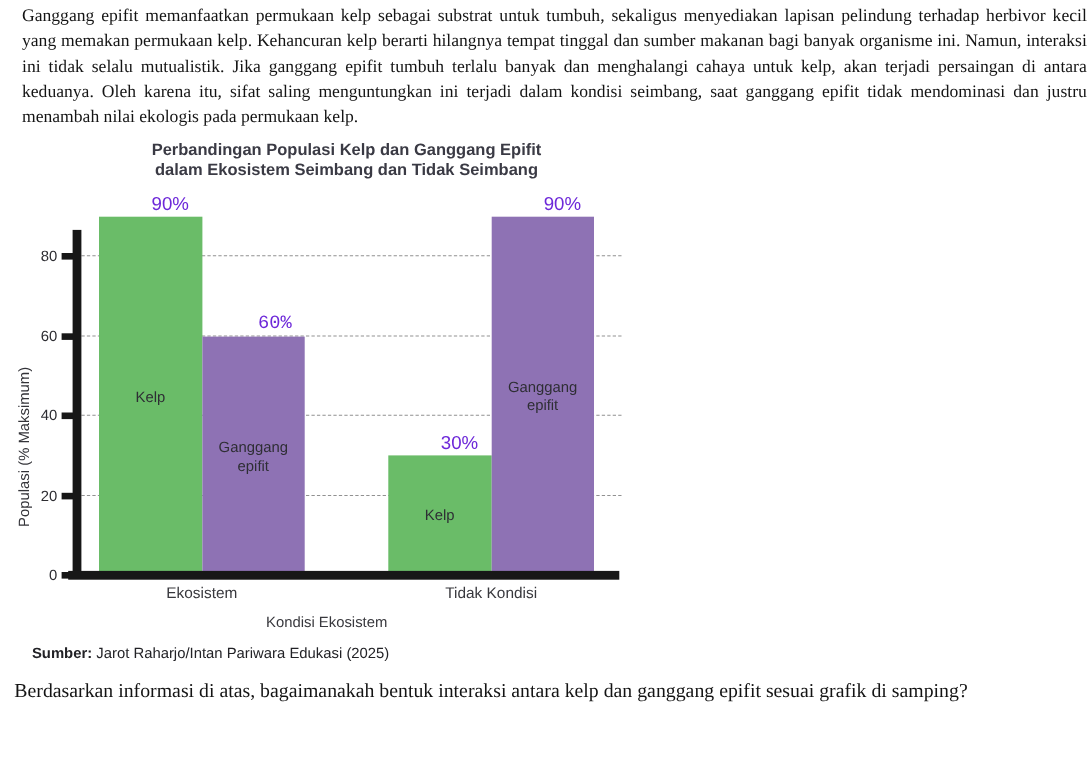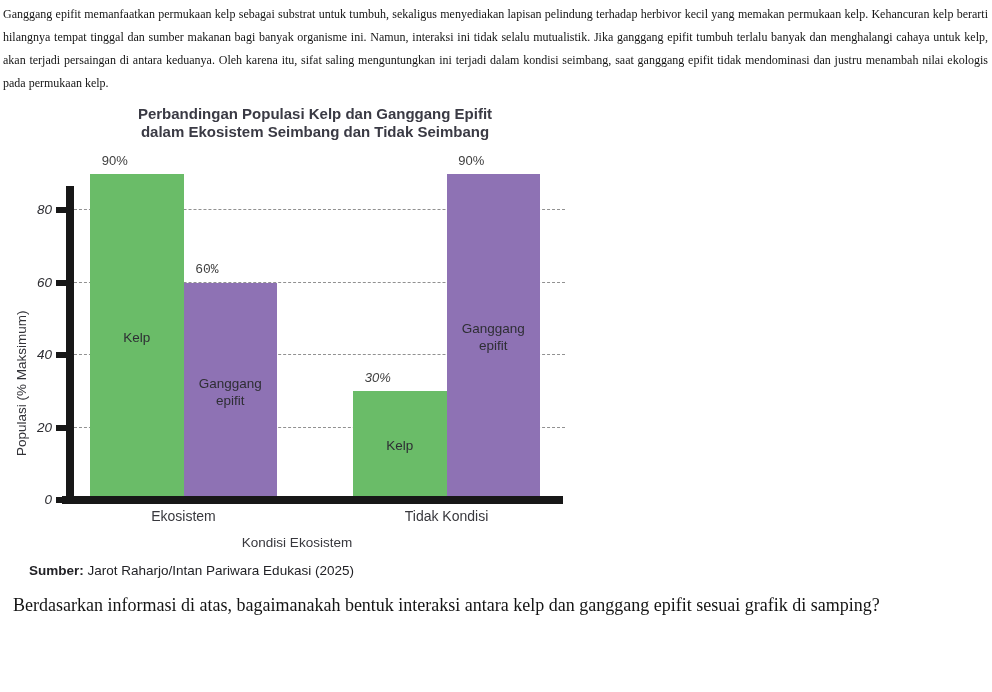--- a/index.html
+++ b/index.html
@@ -6,22 +6,22 @@
   html, body { margin: 0; padding: 0; }
   body {
     width: 992px;
     height: 692px;
     background: #ffffff;
     color: #141414;
     font-family: "Liberation Serif", serif;
     overflow: hidden;
   }
   .intro {
-    padding: 3px 4px 0 3px;
-    font-size: 12px;
+    padding: 3px 4px 0 20px;
+    font-size: 16px;
     line-height: 23px;
     text-align: justify;
   }
   
   .chart-wrap {
     position: relative;
     width: 990px;
     height: 484px;
     margin-top: 8px;
     font-family: "Liberation Sans", sans-serif;
@@ -91,43 +91,42 @@
     z-index: 2;
   }
   .ticklabel {
     position: absolute;
     left: 14px;
     width: 38px;
     text-align: right;
     font-size: 13.5px;
     line-height: 16px;
     color: #2d2d32;
-    font-style: italic;
   }
   .bar {
     position: absolute;
     bottom: 0;
     display: flex;
     align-items: center;
     justify-content: center;
     z-index: 2;
   }
   .bar-inner-label {
     font-size: 13.5px;
     line-height: 17px;
     text-align: center;
     color: #2e2e34;
     padding: 0 10px;
   }
   .value-label {
     position: absolute;
     width: 70px;
-    text-align: left;
-    font-size: 13px;
-    color: #404040;
+    text-align: right;
+    font-size: 17px;
+    color: #6d28d9;
     z-index: 3;
   }
   .cat-label {
     position: absolute;
     top: 405px;
     width: 170px;
     text-align: center;
     font-size: 14px;
     color: #38383d;
   }
@@ -183,21 +182,21 @@
         <div class="bar-inner-label">Kelp</div>
       </div>
       <div class="value-label" style="left: 27.75px; top: 50px;">90%</div>
       <div class="bar" style="left: 109.5px; width: 93.5px; height: 217px; background: rgb(142, 114, 180);">
         <div class="bar-inner-label">Ganggang epifit</div>
       </div>
       <div class="value-label" style="left: 121.25px; top: 159px; font-family: Liberation Mono, monospace;">60%</div>
       <div class="bar" style="left: 279px; width: 93.5px; height: 109px; background: rgb(106, 188, 104);">
         <div class="bar-inner-label">Kelp</div>
       </div>
-      <div class="value-label" style="left: 290.75px; top: 267px; font-style: italic;">30%</div>
+      <div class="value-label" style="left: 290.75px; top: 267px;">30%</div>
       <div class="bar" style="left: 372.5px; width: 93.5px; height: 326px; background: rgb(142, 114, 180);">
         <div class="bar-inner-label">Ganggang epifit</div>
       </div>
       <div class="value-label" style="left: 384.25px; top: 50px;">90%</div>
     </div>
 
   <div class="xlabel">Kondisi Ekosistem</div>
 
   <div class="source">
     <span class="src-label">Sumber:</span>

